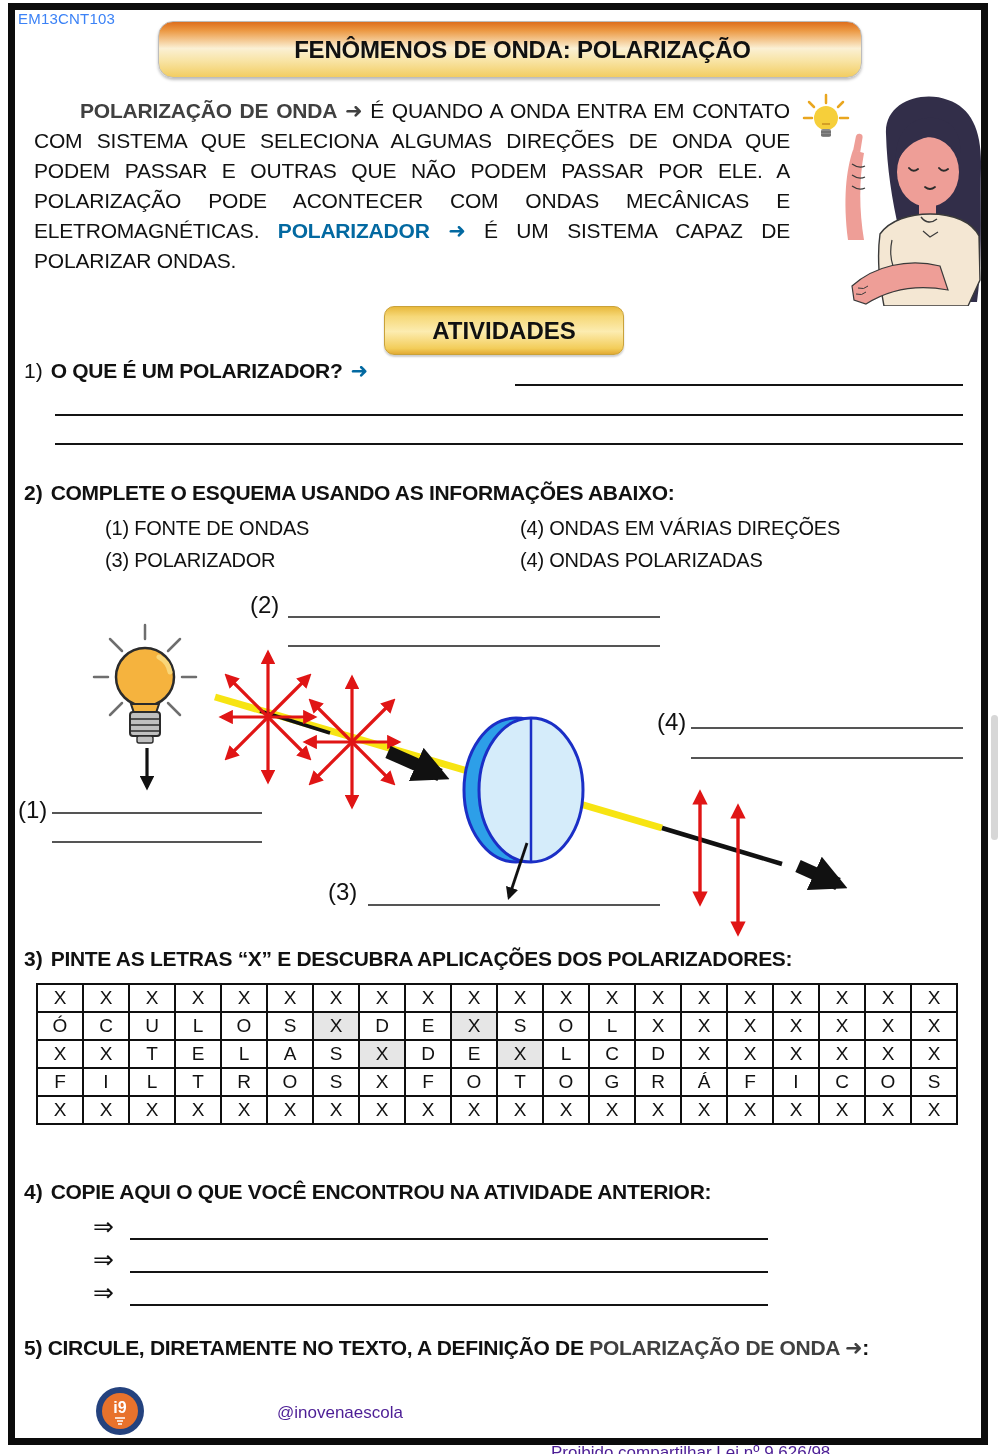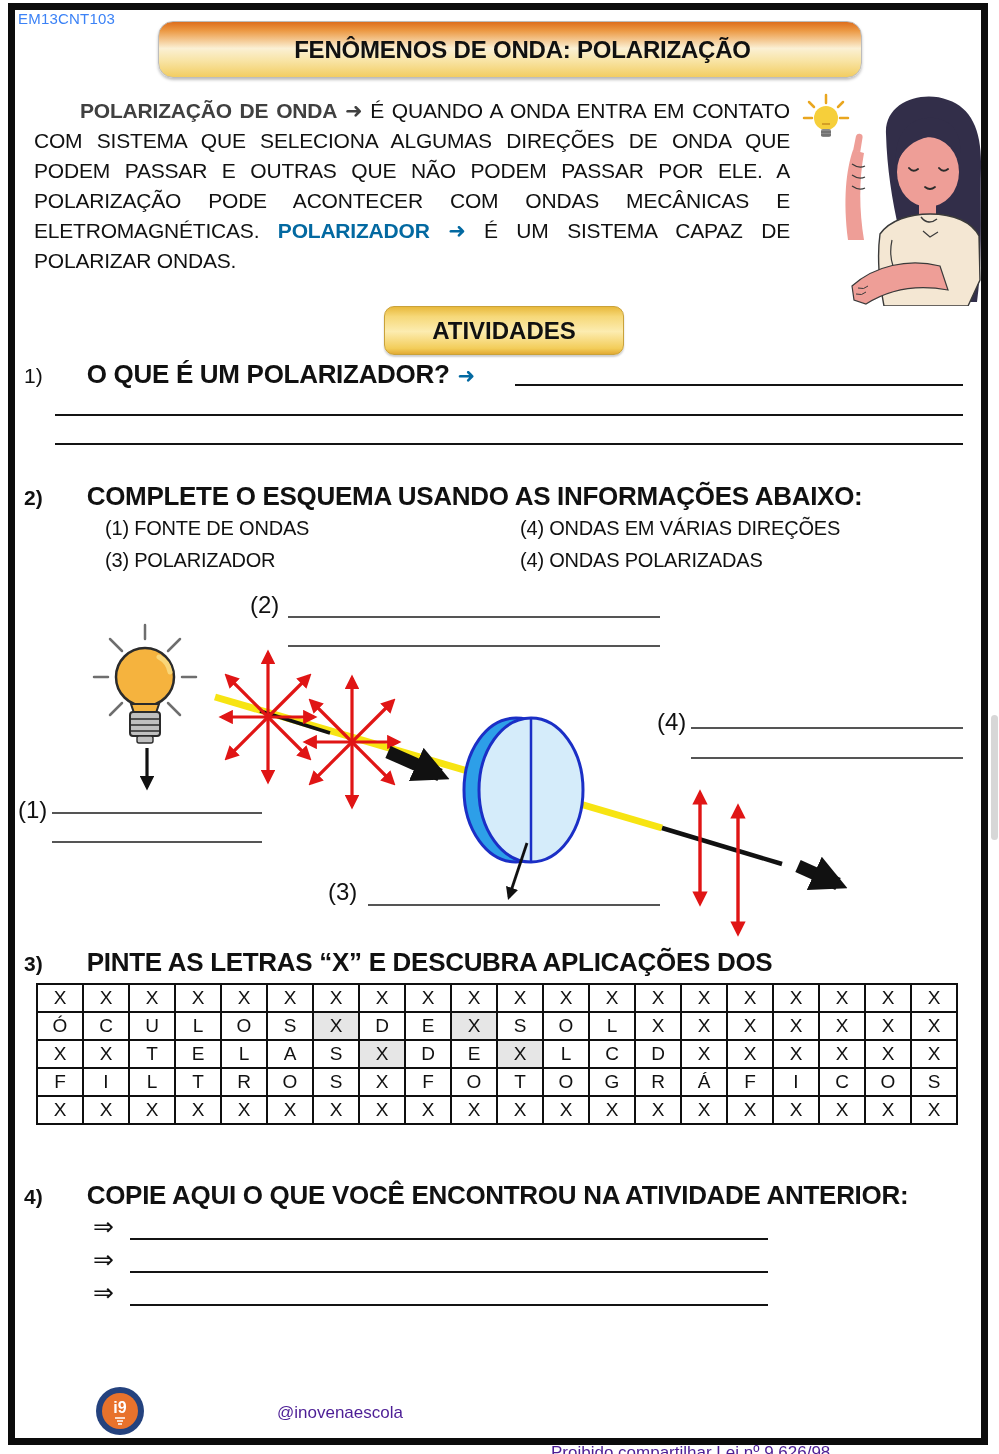--- a/index.html
+++ b/index.html
@@ -19,21 +19,21 @@
   .arrow-glyph{font-family:"DejaVu Sans",sans-serif;font-weight:bold;}
   .girl{position:absolute;left:796px;top:88px;}
   .ativ-banner{position:absolute;left:384px;top:286px;width:238px;height:47px;border-radius:10px;
       background:linear-gradient(180deg,#e8b93c 0%,#f6d878 20%,#fcecb0 52%,#f3cd5a 88%,#e2ab34 100%);
       border:1px solid #c9a23a;display:flex;align-items:center;justify-content:center;
       box-shadow:0 2px 2px rgba(0,0,0,0.2);margin-top:20px;}
   .ativ-banner span{font-size:24px;font-weight:bold;}
   .qrow{position:absolute;display:flex;gap:8px;align-items:baseline;}
   .qnum{font-size:21px;}
   .qnum.bold{font-weight:bold;}
-  .qtext{font-size:26px;font-weight:bold;letter-spacing:-0.3px;margin-left:36px;}
+  .qtext{font-size:21px;font-weight:bold;letter-spacing:-0.3px;}
   .ans-line{position:absolute;border-top:2px solid #141414;height:0;}
   .opt{position:absolute;font-size:20px;letter-spacing:-0.2px;}
   .grid-wrap{position:absolute;left:36px;top:983px;width:922px;}
   table.letters{border-collapse:collapse;table-layout:fixed;width:922px;}
   table.letters td{border:2px solid #0f0f0f;height:26px;text-align:center;vertical-align:middle;
       font-size:19px;padding:0;background:#ffffff;}
   table.letters td.shaded{background:#e6e6e6;}
   .q4item-bullet{position:absolute;font-size:25px;font-family:"DejaVu Sans",sans-serif;}
   .q5row{position:absolute;left:24px;top:1336px;font-size:21px;font-weight:bold;letter-spacing:-0.3px;}
   .footer-text{position:absolute;font-size:17px;color:#4c1d95;}
@@ -332,20 +332,26 @@
     <span class="qnum bold">4)</span>
     <span class="qtext">COPIE AQUI O QUE VOCÊ ENCONTROU NA ATIVIDADE ANTERIOR:</span>
   </div>
   <span class="q4item-bullet" style="left:93px;top:1212px;">⇒</span>
   <div class="ans-line" style="left:130px;top:1238px;width:638px;"></div>
   <span class="q4item-bullet" style="left:93px;top:1245px;">⇒</span>
   <div class="ans-line" style="left:130px;top:1271px;width:638px;"></div>
   <span class="q4item-bullet" style="left:93px;top:1278px;">⇒</span>
   <div class="ans-line" style="left:130px;top:1304px;width:638px;"></div>
 
+  <div class="q5row">
+    <span>5)</span>
+    <span>CIRCULE, DIRETAMENTE NO TEXTO, A DEFINIÇÃO DE</span>
+    <span class="red">POLARIZAÇÃO DE ONDA</span>
+    <span class="red arrow-glyph">➜</span><span>:</span>
+  </div>
 
   <svg class="logo" width="52" height="52" viewBox="0 0 52 52">
     <circle cx="26" cy="26" r="24" fill="#24427e"></circle>
     <circle cx="26" cy="26" r="18" fill="#e8722c"></circle>
     <text x="26" y="28" font-size="16" font-weight="bold" fill="#ffffff" text-anchor="middle">i9</text>
     <path d="M21,33 h10 M23,36 h6 M24,39 h4" stroke="#ffffff" stroke-width="1.4" fill="none"></path>
   </svg>
   <div class="footer-text" style="left:277px;top:1403px;">@inovenaescola</div>
   <div class="footer-text" style="left:538px;top:1443px;margin-left:13px;">Proibido compartilhar Lei nº 9.626/98</div>
 

